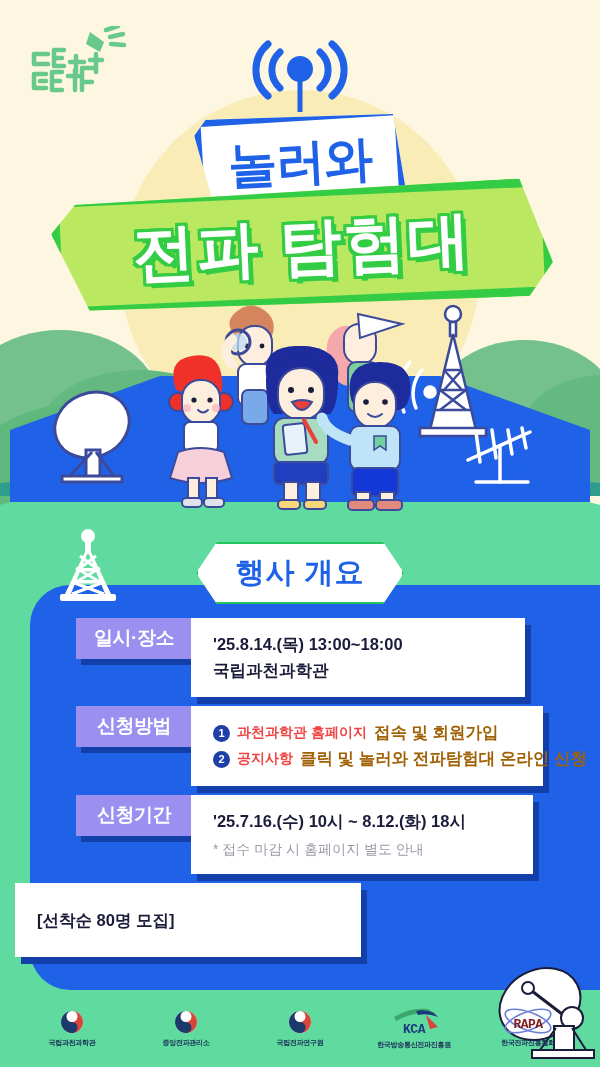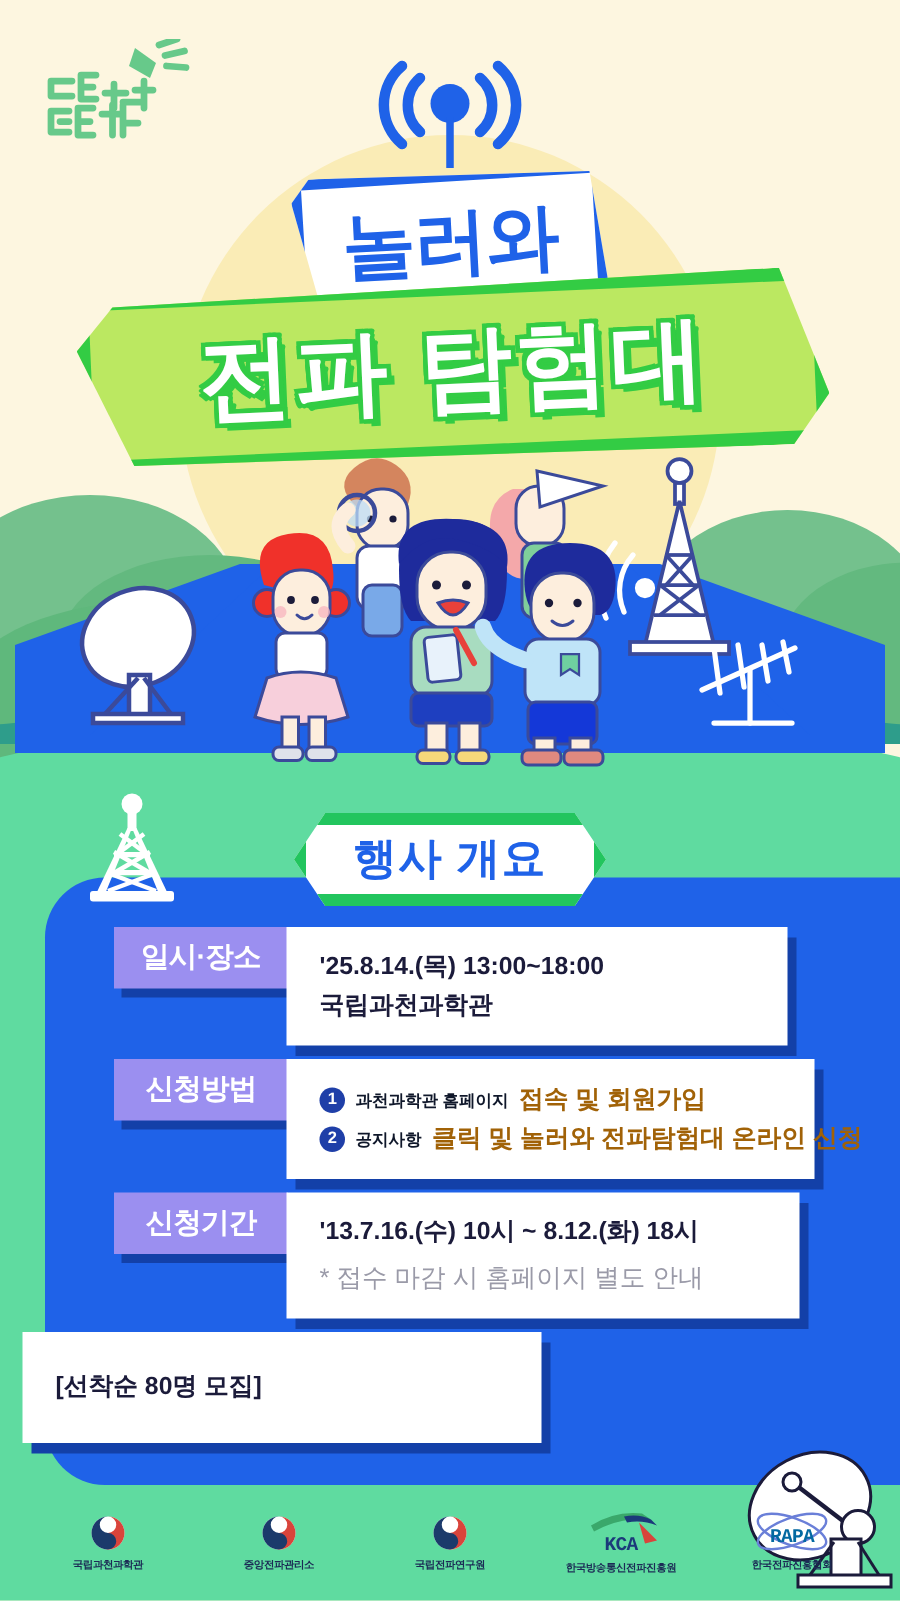--- a/index.html
+++ b/index.html
@@ -95,21 +95,21 @@
 
   
   .info-panel {
     position:absolute; left:30px; top:585px; width:600px; height:405px;
     background:#1f62e8;
     border-radius:40px 0 0 40px;
   }
   .section-banner {
     position:absolute; left:196px; top:542px; width:208px; height:62px;
     background:#ffffff;
-    border:8px solid #22c55e;
+    border:2px solid #22c55e;
     clip-path: polygon(10% 0, 90% 0, 100% 50%, 90% 100%, 10% 100%, 0 50%);
     display:flex; align-items:center; justify-content:center;
     z-index:5;
   }
   .section-banner-text {
     font-size:29px; font-weight:bold; color:#1f62e8; letter-spacing:1px;
   }
 
   .tower-deco { position:absolute; left:44px; top:528px; width:88px; height:80px; z-index:4; }
   .dish-deco  { position:absolute; left:492px; top:962px; width:108px; height:105px; z-index:4; }
@@ -139,50 +139,50 @@
     padding:14px 18px 14px 22px;
     z-index:2;
     min-height:74px;
     display:flex; flex-direction:column; justify-content:center;
   }
   .row-card-shadow {
     position:absolute; left:6px; top:7px; width:100%; height:100%;
     background:#1340a8; z-index:1;
   }
   .line { font-size:16.5px; line-height:1.55; color:#1b1b3a; font-weight:bold; white-space:nowrap; }
-  .line.note { font-size:17px; color:#9a9aa8; font-weight:normal; margin-top:4px; }
+  .line.note { font-size:14px; color:#9a9aa8; font-weight:normal; margin-top:4px; }
   .line.accent-purple { color:#7d6fe0; font-weight:bold; }
   .num-line { display:flex; align-items:center; gap:7px; white-space:nowrap; margin:2px 0; }
   .num-badge {
     width:17px; height:17px; border-radius:50%;
     background:#1f3fa8; color:#fff;
     font-size:11px; font-weight:bold;
     display:inline-flex; align-items:center; justify-content:center;
     flex:none;
   }
-  .num-blue { color:#0f172a; font-weight:bold; font-size:11px; }
+  .num-blue { color:#ef4444; font-weight:bold; font-size:14px; }
   .num-dark { color:#a16207; font-weight:bold; font-size:16.5px; }
 
   
   .r1 .row-card { width:334px; }
   .r2 .row-card { width:352px; }
   .r3 .row-card { width:342px; }
   .r4 .row-card { width:346px; }
 
   
   .footer {
     position:absolute; left:0; bottom:0; width:600px; height:78px;
     display:flex; align-items:center; justify-content:center; gap:30px;
     z-index:7;
   }
   .f-logo { display:flex; flex-direction:column; align-items:center; gap:3px; width:84px;font-family:Liberation Mono, monospace; }
   .f-logo .mark { height:26px; display:flex; align-items:center; justify-content:center; }
   .f-logo .cap { font-size:7px; color:#1b2b55; font-weight:bold; letter-spacing:-0.3px; white-space:nowrap; }
   .kca-word { font-size:13px; font-weight:bold; color:#1b3a7a; letter-spacing:-0.5px; }
-  .rapa-word { font-size:13px; font-weight:bold; color:#0369a1; letter-spacing:-0.5px; }
+  .rapa-word { font-size:13px; font-weight:bold; color:#7f1d1d; letter-spacing:-0.5px; }
 </style>
 </head>
 <body>
 
 <div id="poster">
 
   <div class="sky"></div>
   <div class="sun"></div>
   <div class="hill h1"></div>
   <div class="hill h2"></div>
@@ -413,21 +413,21 @@
     </div>
 
     <div class="row r3">
       <div class="row-label-wrap">
         <div class="row-label-shadow"></div>
         <div class="row-label">신청기간</div>
       </div>
       <div class="row-card-wrap">
         <div class="row-card-shadow"></div>
         <div class="row-card">
-          <div class="line">'13.7.16.(수) 10시 ~ 8.12.(화) 18시</div>
+          <div class="line">'25.7.16.(수) 10시 ~ 8.12.(화) 18시</div>
           <div class="line note">* 접수 마감 시 홈페이지 별도 안내</div>
         </div>
       </div>
     </div>
 
     <div class="row r4">
       <div class="row-card-wrap">
         <div class="row-card-shadow"></div>
         <div class="row-card">
           <div class="line">[선착순 80명 모집]</div>

